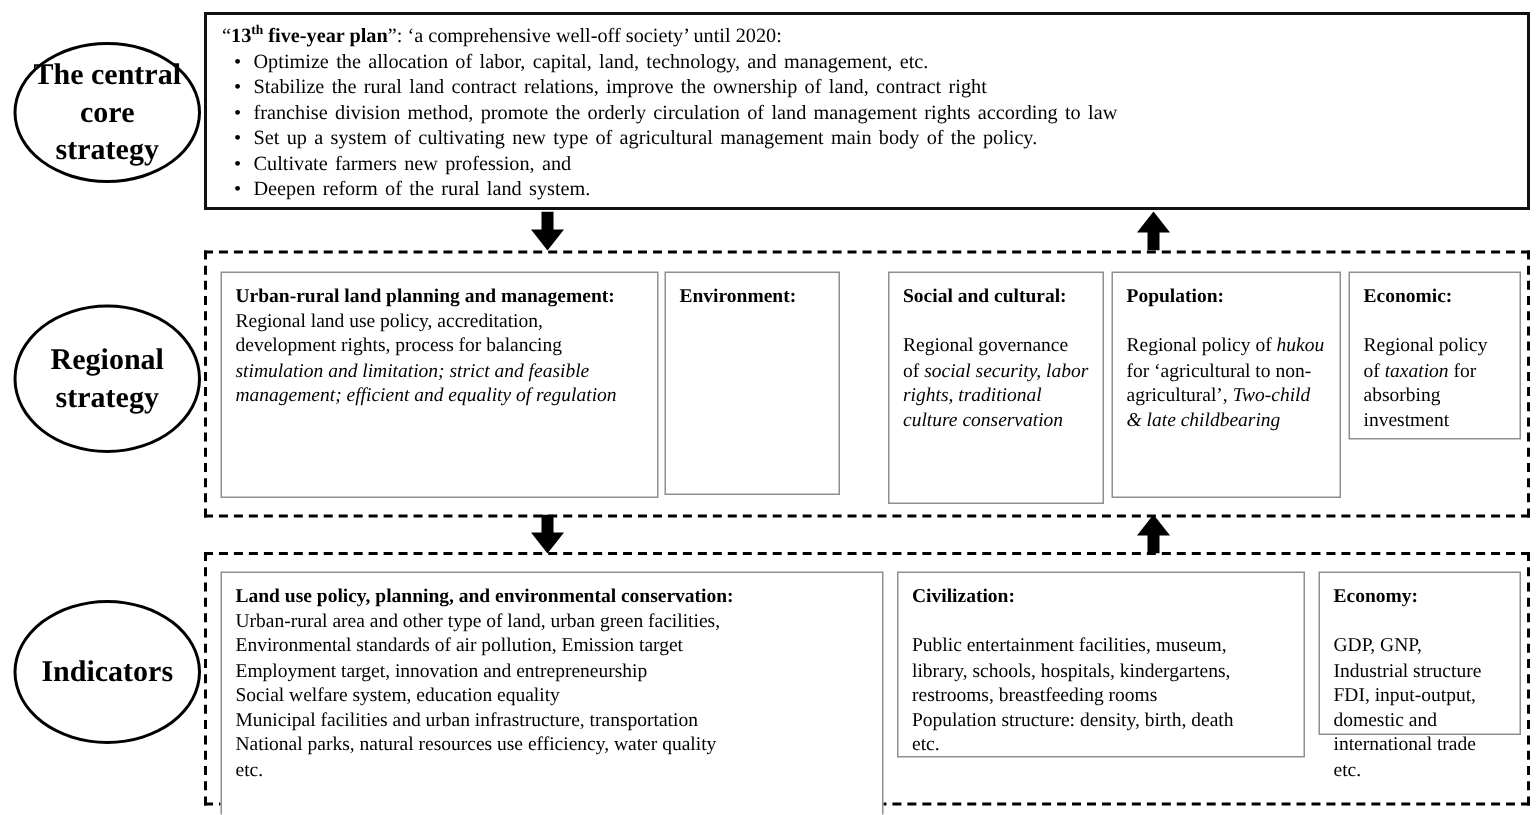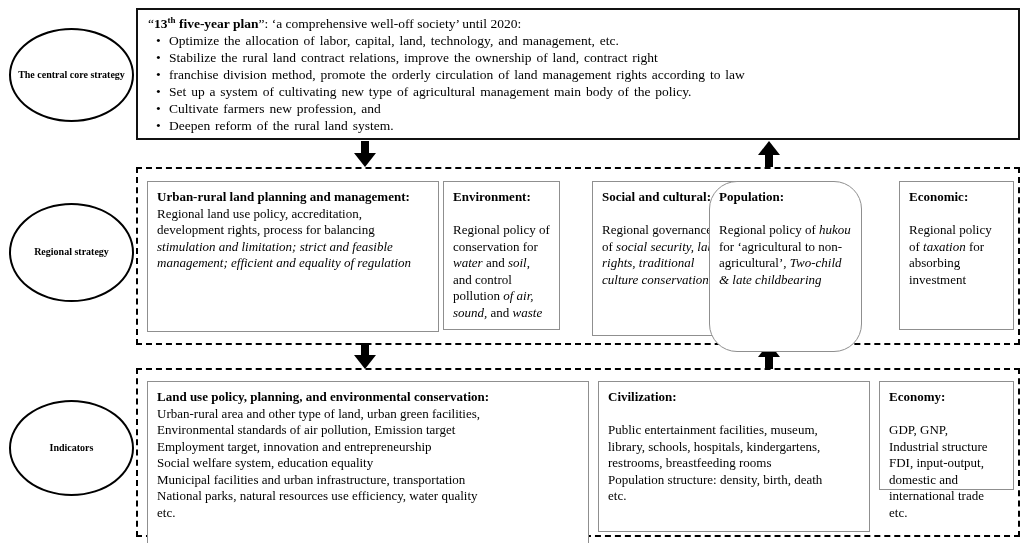--- a/index.html
+++ b/index.html
@@ -8,21 +8,21 @@
     --outer-border:#111111;
     --bg:#ffffff;
   }
   *{margin:0;padding:0;box-sizing:border-box;}
   body{background:var(--bg);font-family:"Liberation Serif","DejaVu Serif",serif;color:var(--ink);}
   .canvas{position:relative;width:1024px;height:543px;background:var(--bg);overflow:hidden;}
 
   
   .ellipse{position:absolute;border:2px solid var(--ink);border-radius:50%;
     display:flex;align-items:center;justify-content:center;text-align:center;
-    font-weight:bold;font-size:10px;line-height:1.25;padding:6px;}
+    font-weight:bold;font-size:20px;line-height:1.25;padding:6px;}
   .e1{left:9px;top:28px;width:125px;height:94px;}
   .e2{left:9px;top:203px;width:125px;height:99px;}
   .e3{left:9px;top:400px;width:125px;height:96px;}
 
   
   .topbox{position:absolute;left:136px;top:8px;width:884px;height:132px;
     border:2px solid var(--outer-border);padding:5px 10px 20px 10px;font-size:13.5px;line-height:17px;}
   .topbox .title{white-space:nowrap;}
   .topbox sup{font-size:9px;font-weight:bold;vertical-align:super;line-height:0;}
   .bullet-row{display:flex;}
@@ -38,26 +38,26 @@
   .ibox{position:absolute;border:1px solid var(--inner-border);background:var(--bg);
     padding:7px 9px;font-size:13px;line-height:16.5px;}
   .ibox .hd{font-weight:bold;}
   .blank{height:16.5px;}
   .it{font-style:italic;}
 
   
   .rb1{left:9px;top:12px;width:292px;height:151px;}
   .rb2{left:305px;top:12px;width:117px;height:149px;}
   .rb3{left:454px;top:12px;width:144px;height:155px;}
-  .rb4{left:571px;top:12px;width:153px;height:171px;border-radius:28px;}
-  .rb5{left:761px;top:12px;width:115px;height:149px;}
+  .rb4{left:603px;top:12px;width:153px;height:151px;}
+  .rb5{left:761px;top:12px;width:115px;height:112px;}
 
   
   .nb1{left:9px;top:11px;width:442px;height:189px;}
-  .nb2{left:460px;top:11px;width:272px;height:151px;}
+  .nb2{left:460px;top:11px;width:272px;height:124px;}
   .nb3{left:741px;top:11px;width:135px;height:109px;}
 
   
   .arrow{position:absolute;width:24px;height:26px;}
   .a1{left:353px;top:141px;}
   .a2{left:757px;top:141px;}
   .a3{left:353px;top:343px;}
   .a4{left:757px;top:343px;}
   .arrow svg{display:block;width:100%;height:100%;}
 </style>
@@ -135,21 +135,20 @@
   <div class="dashed regional">
 
     <div class="ibox rb1">
       <div class="hd">Urban-rural land planning and management:</div>
       <div><span>Regional land use policy, accreditation, development rights, process for balancing </span><span class="it">stimulation and limitation; strict and feasible management; efficient and equality of regulation</span></div>
     </div>
 
     <div class="ibox rb2">
       <div class="hd">Environment:</div>
       <div class="blank"></div>
-      <div><span>Regional policy of conservation for </span><span class="it">water</span><span> and </span><span class="it">soil</span><span>, and control pollution </span><span class="it">of air, sound,</span><span> and </span><span class="it">waste</span></div>
     </div>
 
     <div class="ibox rb3">
       <div class="hd">Social and cultural:</div>
       <div class="blank"></div>
       <div><span>Regional governance of </span><span class="it">social security, labor rights, traditional culture conservation</span></div>
     </div>
 
     <div class="ibox rb4">
       <div class="hd">Population:</div>

